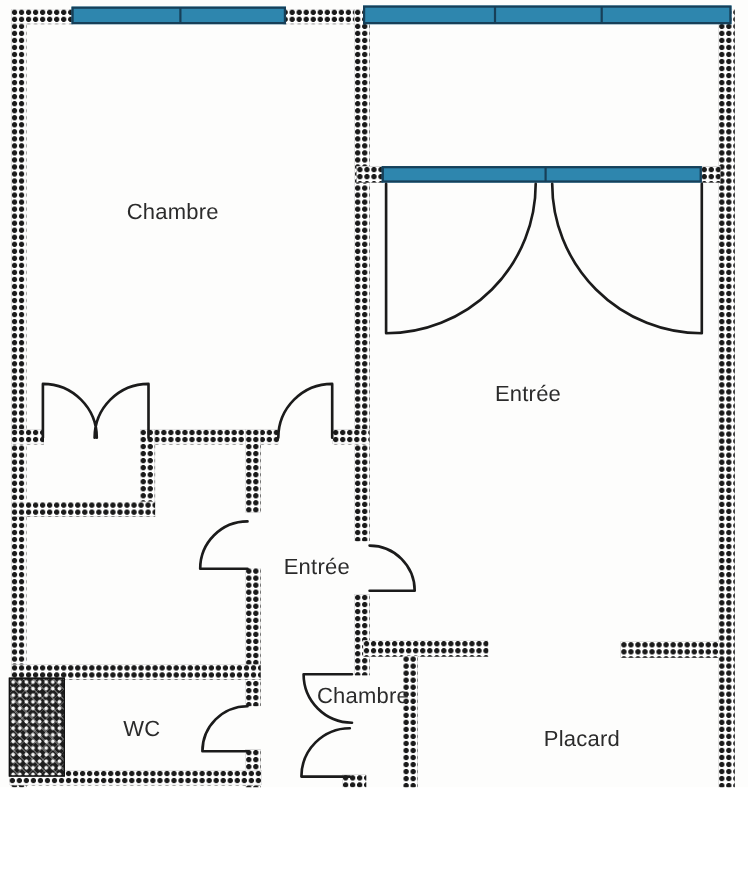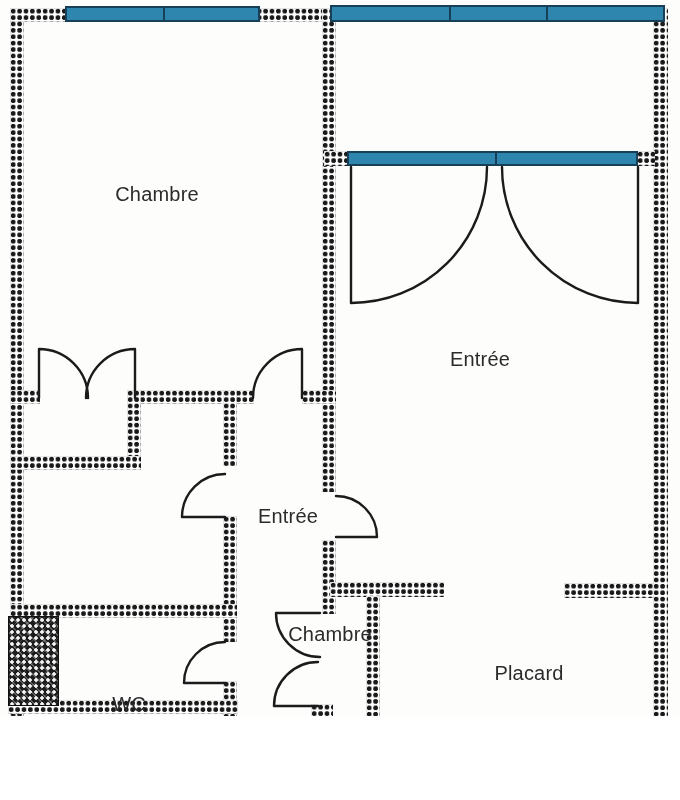--- a/index.html
+++ b/index.html
@@ -110,17 +110,17 @@
     <path d="M336,537 L377,537 M377,537 A41,41 0 0 0 336,496"></path>
 
     <path d="M320,613 L276,613 M276,613 A44,44 0 0 0 320,657 M318,706 L274,706 M274,706 A44,44 0 0 1 318,662"></path>
 
     <path d="M252,777 L252,731 M252,731 A46,46 0 0 1 298,777"></path>
   </svg>
 
   <div class="room-label" style="left:157px;top:194px">Chambre</div>
   <div class="room-label" style="left:480px;top:359px">Entrée</div>
   <div class="room-label" style="left:288px;top:516px">Entrée</div>
-  <div class="room-label" style="left:129px;top:704px">WC</div>
+  <div class="room-label" style="left:129px;top:664px">WC</div>
   <div class="room-label" style="left:330px;top:634px">Chambre</div>
   <div class="room-label" style="left:529px;top:673px">Placard</div>
 
 </div>
 
 </body></html>

